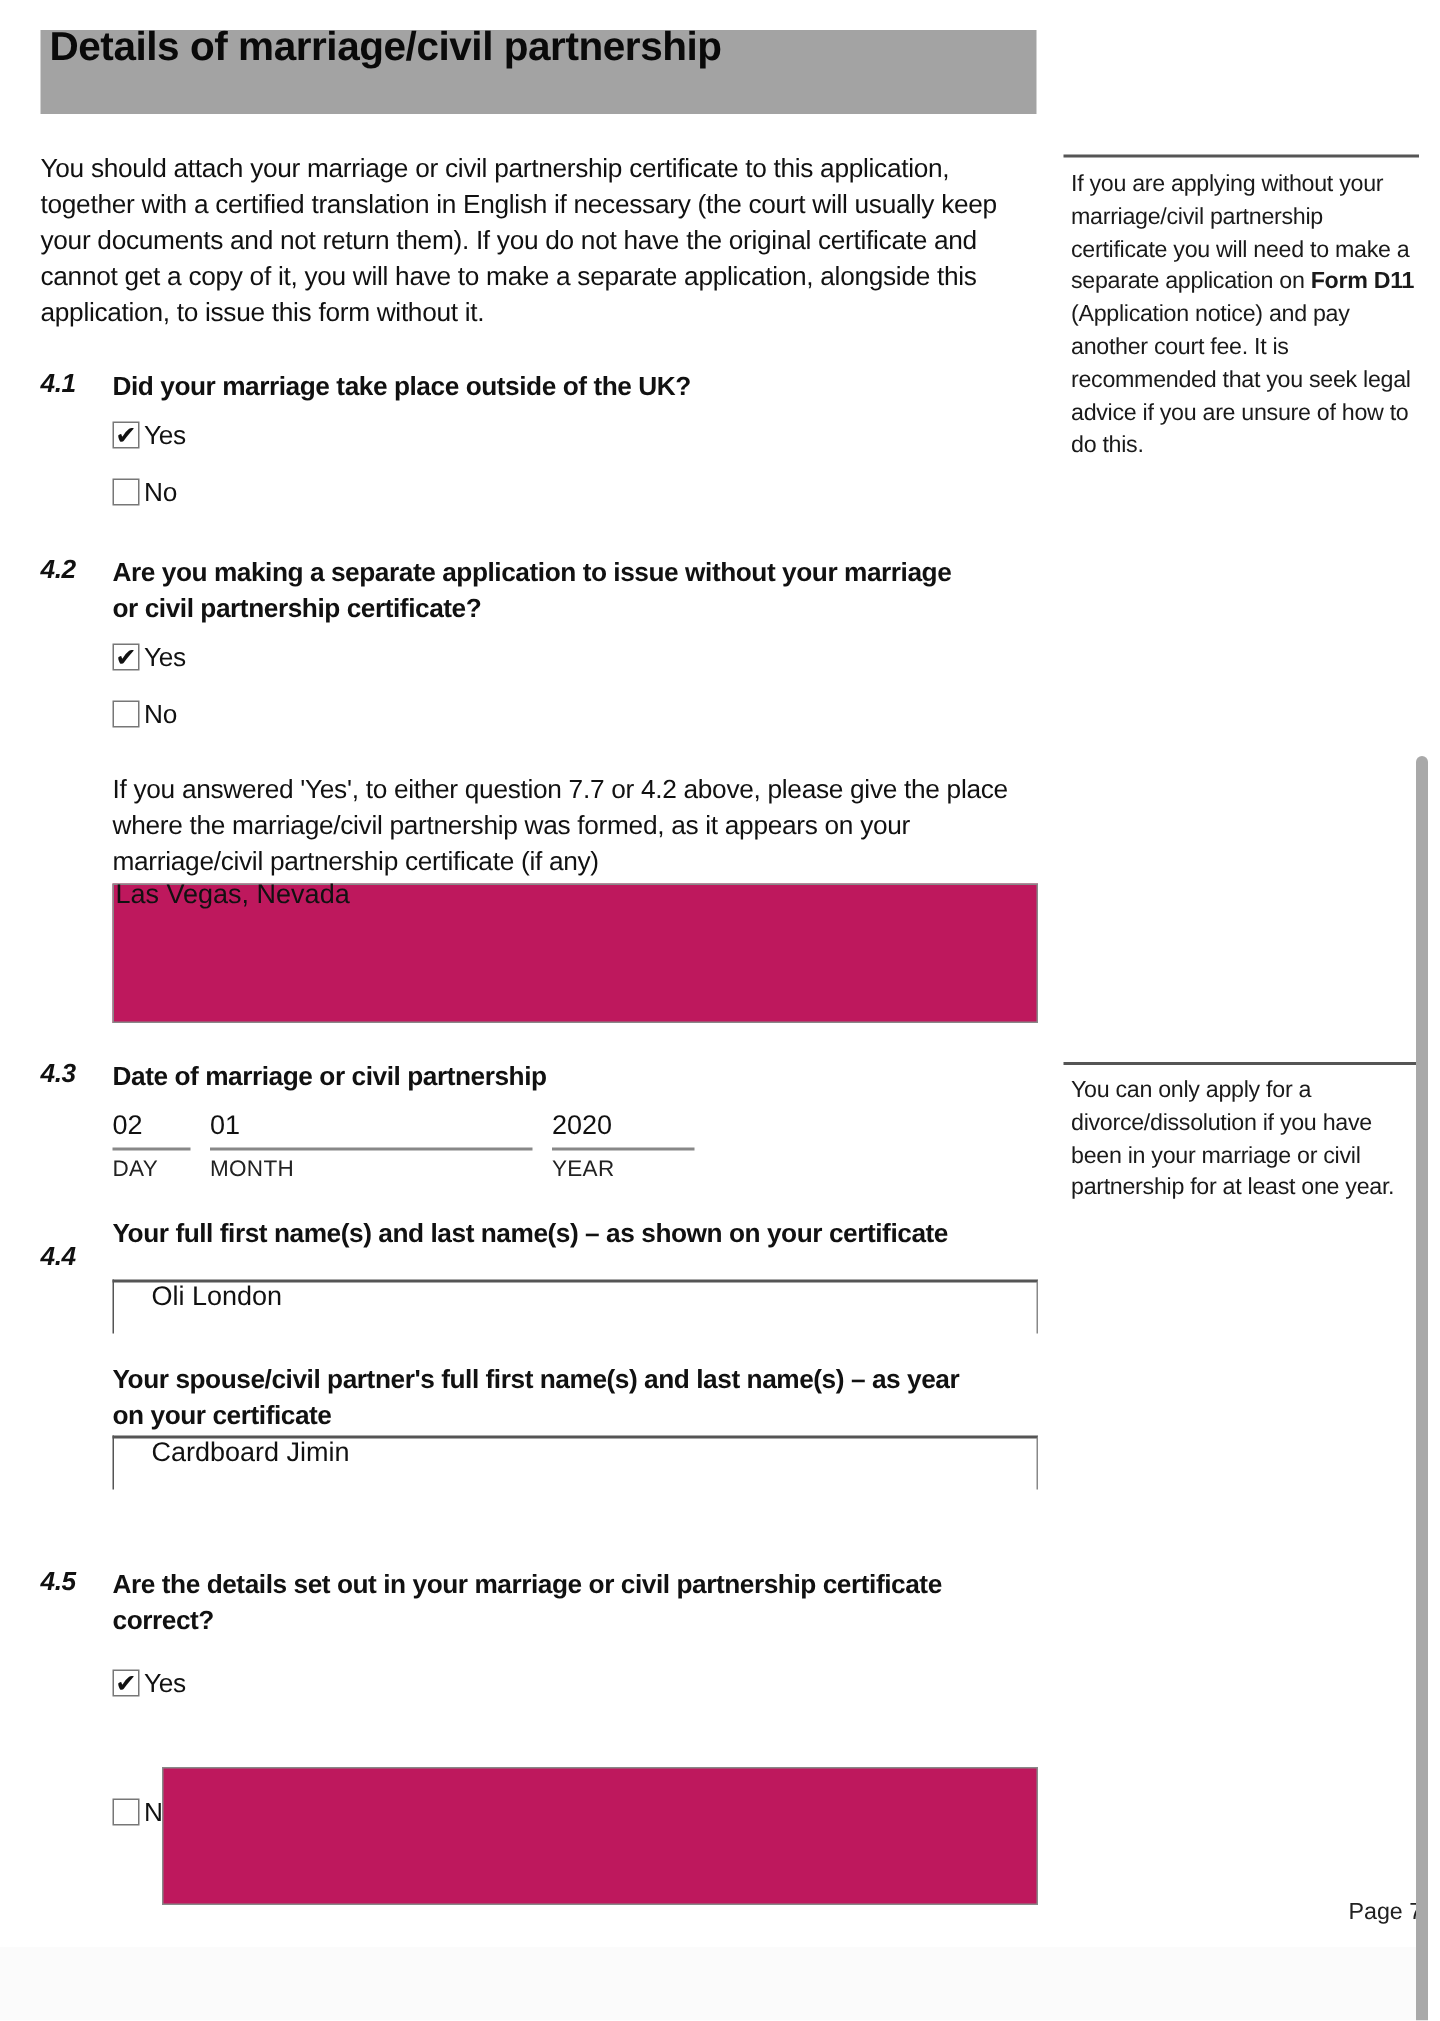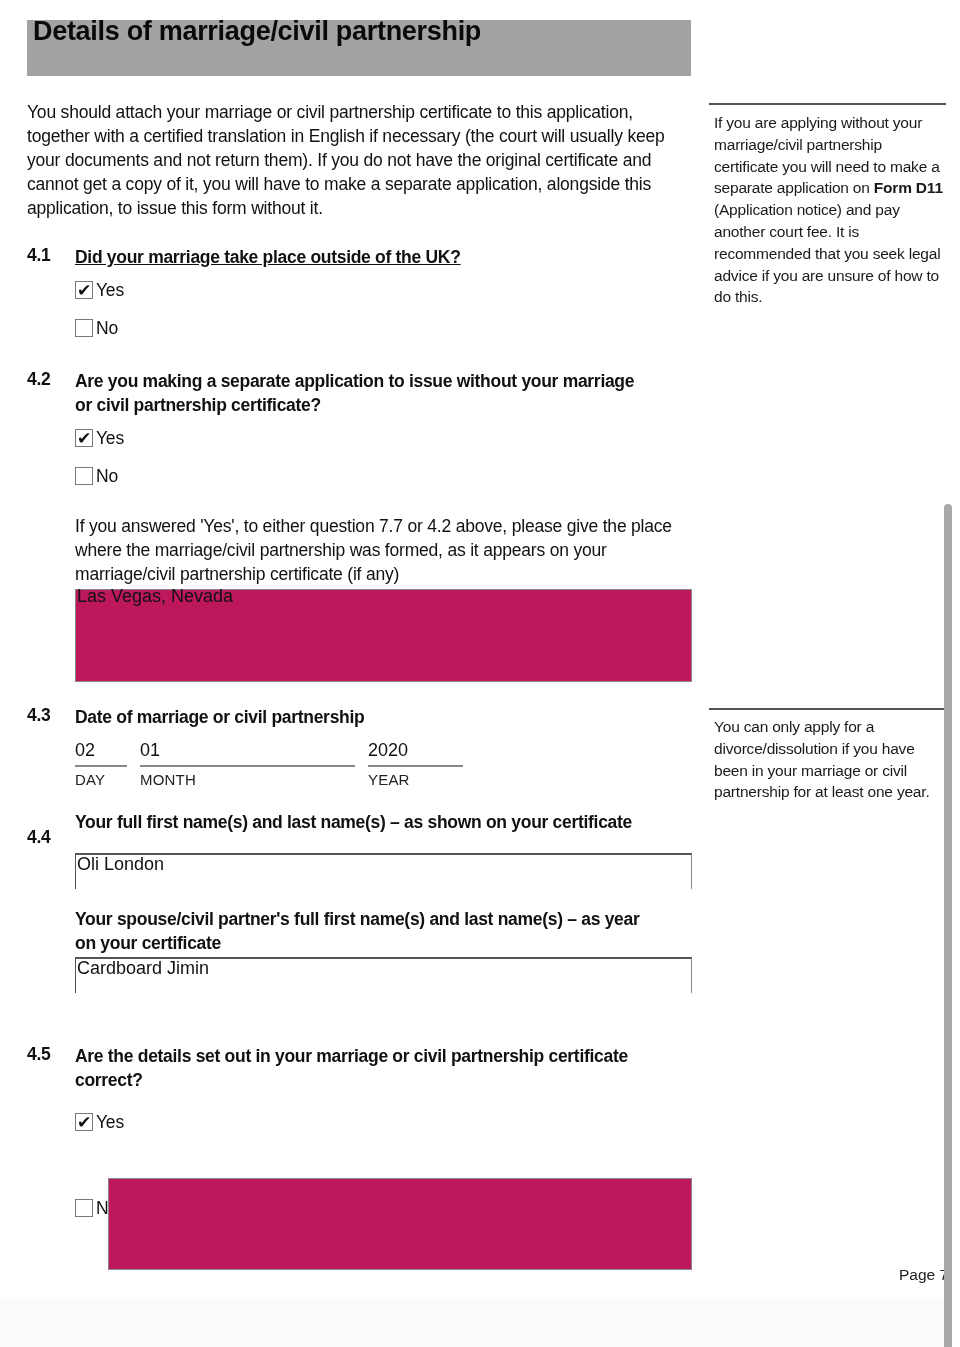--- a/index.html
+++ b/index.html
@@ -10,35 +10,35 @@
   .title-bar { left:27px; top:20px; width:664px; height:56px; background:#a3a3a3; }
   .title-bar h1 { margin:0; position:absolute; left:6px; top:-4px; font-size:27px; font-weight:bold;
                   letter-spacing:-0.3px; color:#0a0a0a; }
 
   .intro { left:27px; top:100px; width:670px; font-size:17.5px; line-height:24px; letter-spacing:-0.2px; }
 
   .side-rule { left:709px; height:2px; background:#555; width:237px; }
   .side-note { left:714px; width:232px; font-size:15.5px; line-height:21.8px; letter-spacing:-0.2px; color:#1a1a1a; }
   .side-note b { font-weight:bold; }
 
-  .qnum { left:27px; font-size:17.5px; font-weight:bold; letter-spacing:-0.3px; }
+  .qnum { left:27px; font-size:17.5px; font-weight:bold; letter-spacing:-0.3px;font-style:italic; }
   .qtext { left:75px; font-size:17.5px; font-weight:bold; line-height:24px; letter-spacing:-0.3px; width:620px; }
 
   .cb-row { left:75px; height:22px; display:flex; align-items:center; }
   .cb { width:18px; height:18px; border:1.5px solid #777; box-sizing:border-box; background:#fff;
         display:flex; align-items:center; justify-content:center; font-size:17px; font-weight:bold; line-height:1; color:#111; }
   .cb-label { margin-left:3px; font-size:17.5px; letter-spacing:-0.2px; }
 
   .helper { left:75px; top:514px; width:620px; font-size:17.5px; line-height:24px; letter-spacing:-0.2px; }
 
   .field { border:1.5px solid #888; box-sizing:border-box; background:#be185d; }
   .field-value { position:absolute; left:1px; top:-4px; font-size:18px; font-family:"Liberation Sans", sans-serif; color:#111; }
 
   .name-field { border-top:2px solid #555; border-left:1.5px solid #555; border-right:1.5px solid #888; height:36px; box-sizing:border-box; }
-  .name-field .field-value { top:-1px; }
+  .name-field .field-value { top:-1px;padding-left:24px; }
 
   .date-val { font-size:18px; color:#111; }
   .date-line { height:1.5px; background:#888; }
   .date-lbl { font-size:15px; letter-spacing:0.2px; color:#222; }
 
   .page-num { left:899px; top:1266px; font-size:15.5px; color:#222; }
 
   .scrollbar { left:944px; top:504px; width:8px; height:843px; background:#a9a9a9; border-radius:4px 4px 0 0; }
   .bottom-fade { left:0; top:1298px; width:944px; height:49px; background:#fbfbfb; }
 </style>
@@ -50,21 +50,21 @@
 </div>
 
 <div class="abs intro">You should attach your marriage or civil partnership certificate to this application, together with a certified translation in English if necessary (the court will usually keep your documents and not return them). If you do not have the original certificate and cannot get a copy of it, you will have to make a separate application, alongside this application, to issue this form without it.</div>
 
 <div class="abs side-rule" style="top:103px;"></div>
 <div class="abs side-note" style="top:112px;">
   <span>If you are applying without your marriage/civil partnership certificate you will need to make a separate application on </span><b>Form D11</b><span> (Application notice) and pay another court fee. It is recommended that you seek legal advice if you are unsure of how to do this.</span>
 </div>
 
 <div class="abs qnum" style="top:245px;">4.1</div>
-<div class="abs qtext" style="top:245px;text-decoration:underline;">Did your marriage take place outside of the UK?</div>
+<div class="abs qtext" style="top:245px;">Did your marriage take place outside of the UK?</div>
 <div class="abs cb-row" style="top:279px;">
   <div class="cb">✔</div>
   <span class="cb-label">Yes</span>
 </div>
 <div class="abs cb-row" style="top:317px;">
   <div class="cb"></div>
   <span class="cb-label">No</span>
 </div>
 
 <div class="abs qnum" style="top:369px;">4.2</div>

